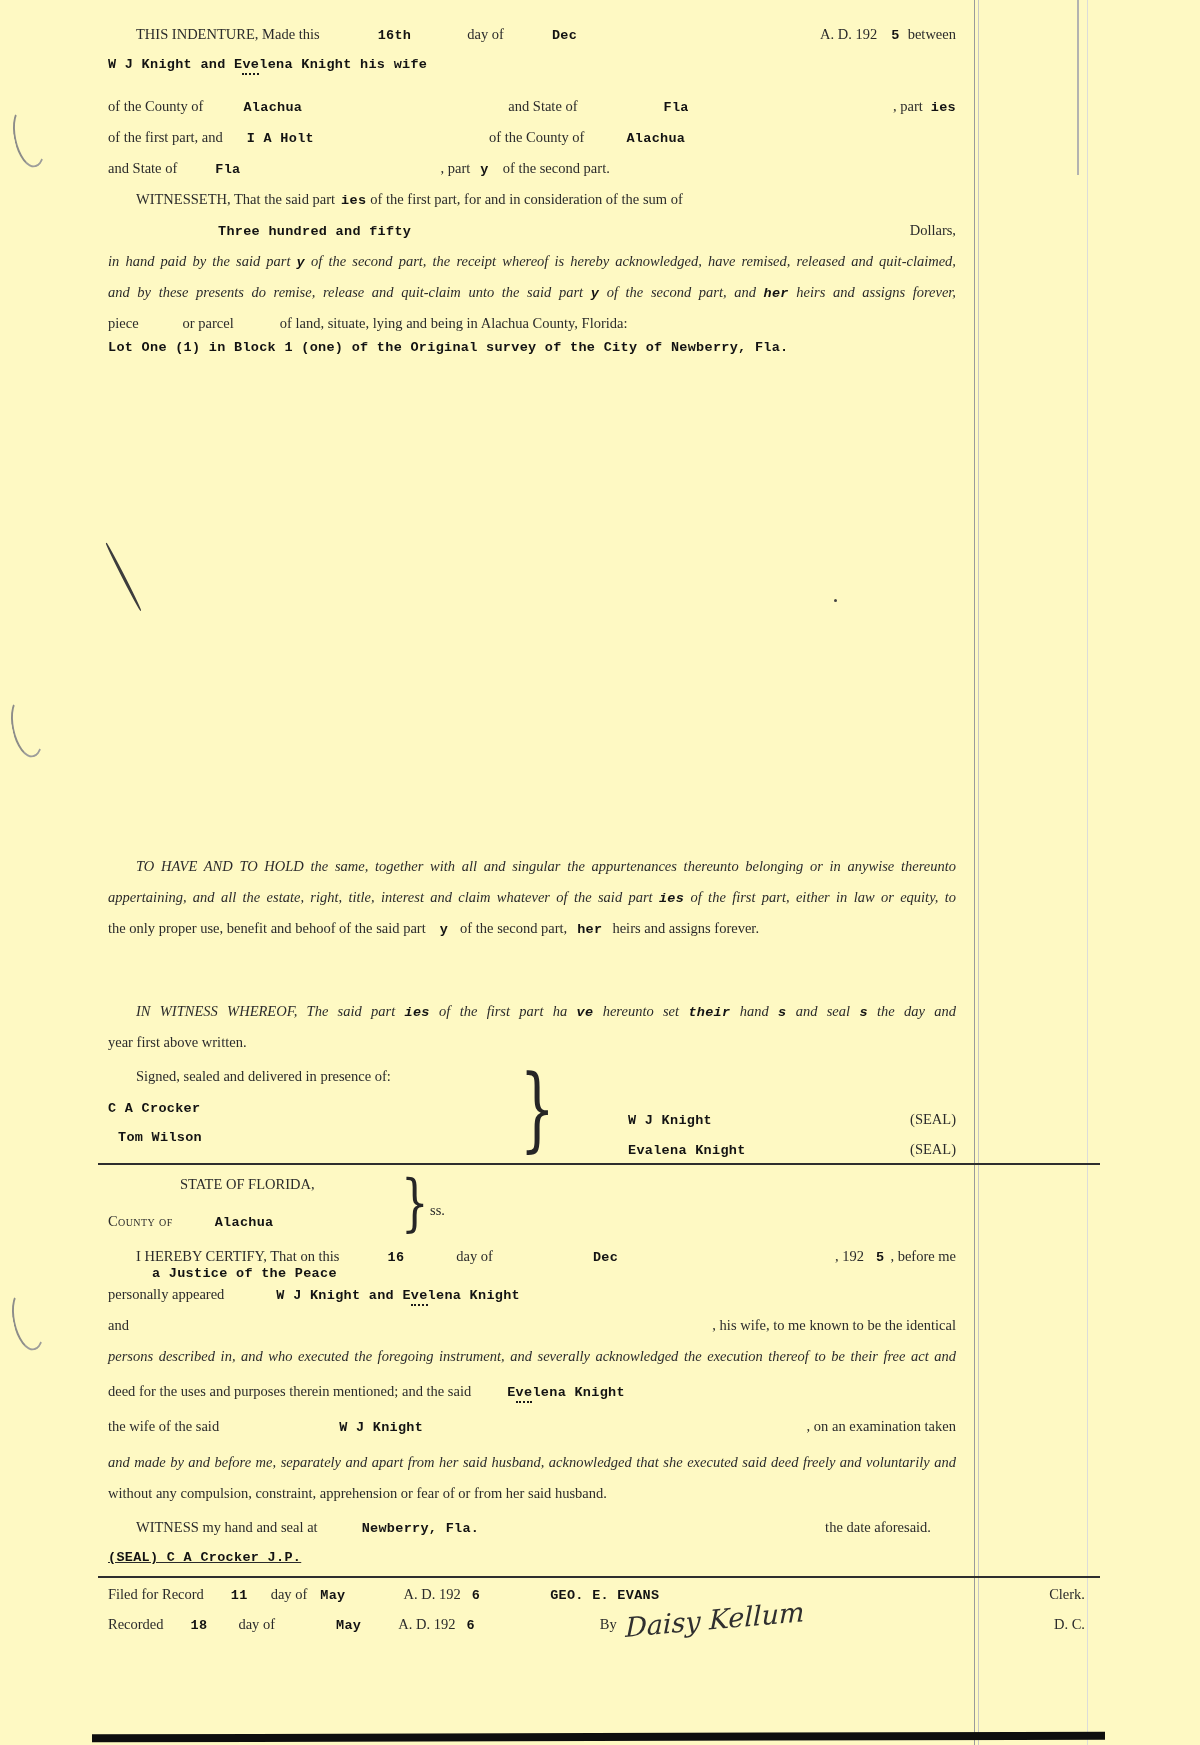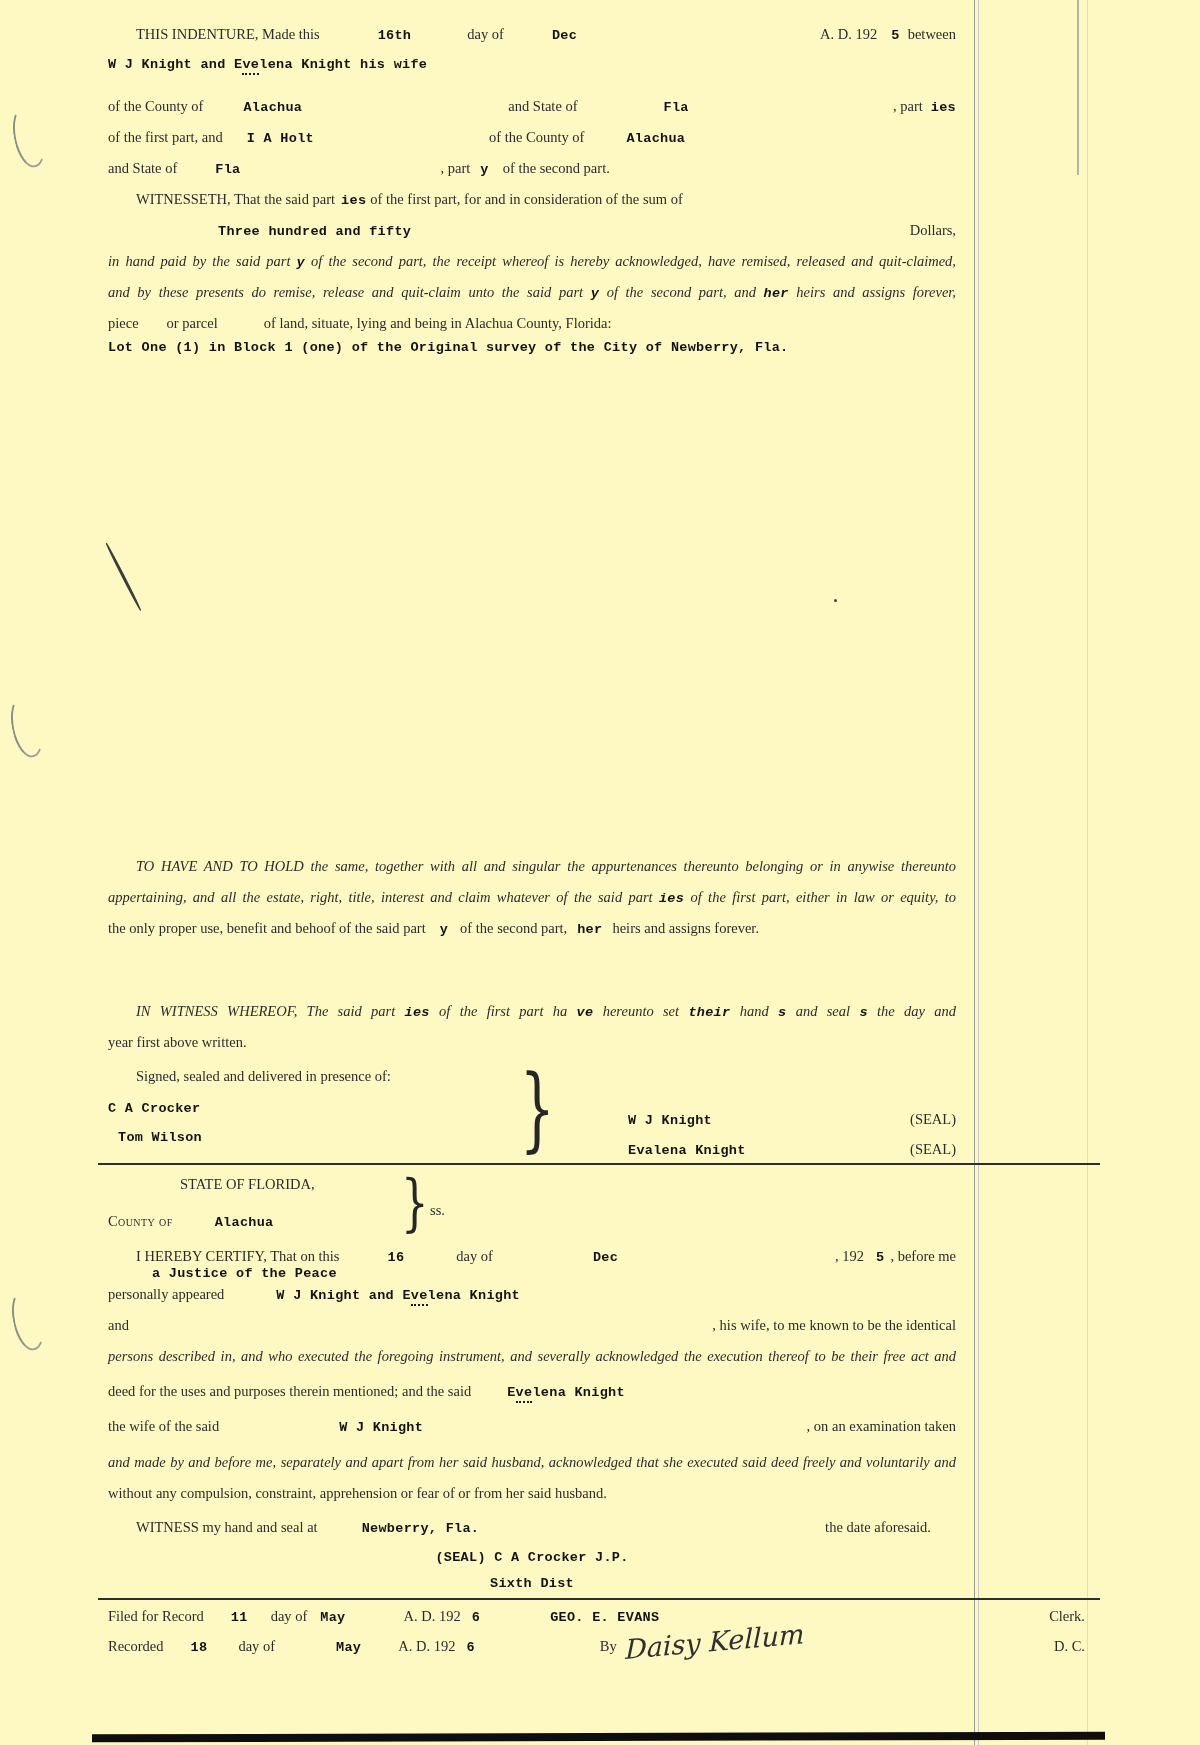--- a/index.html
+++ b/index.html
@@ -6,21 +6,21 @@
   .page{position:relative;width:1200px;height:1745px;background:#fef9c3;overflow:hidden;
         font-family:"Liberation Serif",serif;color:#2b2b2b;}
   .content{position:absolute;left:108px;top:26px;width:848px;font-size:14.5px;}
   .t{font-family:"Liberation Mono",monospace;font-weight:bold;color:#131313;font-size:13.5px;letter-spacing:.3px;}
   .ln{display:flex;align-items:baseline;height:31px;white-space:nowrap;}
   .lnj{height:31px;text-align:justify;text-align-last:justify;font-style:italic;}
   .fill{flex:1;}
   .sc{font-variant:small-caps;letter-spacing:.4px;}
   .udot{border-bottom:2px dotted #1a1a1a;padding-bottom:1px;}
   .rule{border:none;border-top:2.5px solid #2e2e2e;margin:0;position:relative;left:-10px;width:1002px;}
-  .center{justify-content:center;}
+  .center{text-decoration:underline;}
   .brace{position:absolute;font-family:"DejaVu Serif",serif;font-weight:normal;color:#262626;line-height:1;}
   .script{font-family:"DejaVu Serif",serif;font-style:italic;font-size:27px;color:#2f2f2f;
           display:inline-block;transform:rotate(-5deg) skewX(-6deg);margin:-14px 0 0 8px;}
   
   .vline{position:absolute;top:0;height:1745px;}
   .vl1{left:974px;width:1px;background:#9a9a9a;}
   .vl2{left:978px;width:1px;background:#c6c6c4;}
   .vl3{left:1087px;width:1px;background:#dcdcd9;}
   .vl4{left:1077px;top:0;height:175px;width:2px;background:#b3b3b0;position:absolute;}
   .bottombar{position:absolute;left:92px;top:1733px;width:1013px;height:8px;background:#0e0e0e;transform:rotate(-.15deg);}
@@ -123,21 +123,21 @@
       <span>and by these presents do remise, release and quit-claim unto the said part</span>
       <span class="t">y</span>
       <span>of the second part, and</span>
       <span class="t">her</span>
       <span>heirs and assigns forever,</span>
     </div>
 
 
     <div class="ln">
       <span>piece</span>
-      <span style="margin-left:28px">or parcel</span>
+      <span style="margin-left:44px">or parcel</span>
       <span style="margin-left:46px">of land, situate, lying and being in Alachua County, Florida:</span>
     </div>
 
     <div class="ln" style="margin-top:-6px">
       <span class="t">Lot One (1) in Block 1 (one) of the Original survey of the City of Newberry, Fla.</span>
     </div>
 
     <div style="position:relative;height:487px">
       <div class="penstroke"></div>
       <div class="inkdot"></div>
@@ -259,23 +259,20 @@
       <span>without any compulsion, constraint, apprehension or fear of or from her said husband.</span>
     </div>
     <div class="ln" style="margin-top:3px">
       <span style="padding-left:28px">WITNESS my hand and seal at</span>
       <span class="t" style="margin-left:44px">Newberry, Fla.</span>
       <span class="fill"></span>
       <span style="margin-right:25px">the date aforesaid.</span>
     </div>
     <div class="ln center" style="height:26px">
       <span class="t">(SEAL) C A Crocker  J.P.</span>
-    </div>
-    <div class="ln center" style="height:22px">
-      <span class="t">Sixth Dist</span>
     </div>
 
     <hr class="rule">
 
     <div style="width:977px">
       <div class="ln" style="margin-top:8px;height:30px">
         <span>Filed for Record</span>
         <span class="t" style="margin-left:27px">11</span>
         <span style="margin-left:23px">day of</span>
         <span class="t" style="margin-left:13px">May</span>

